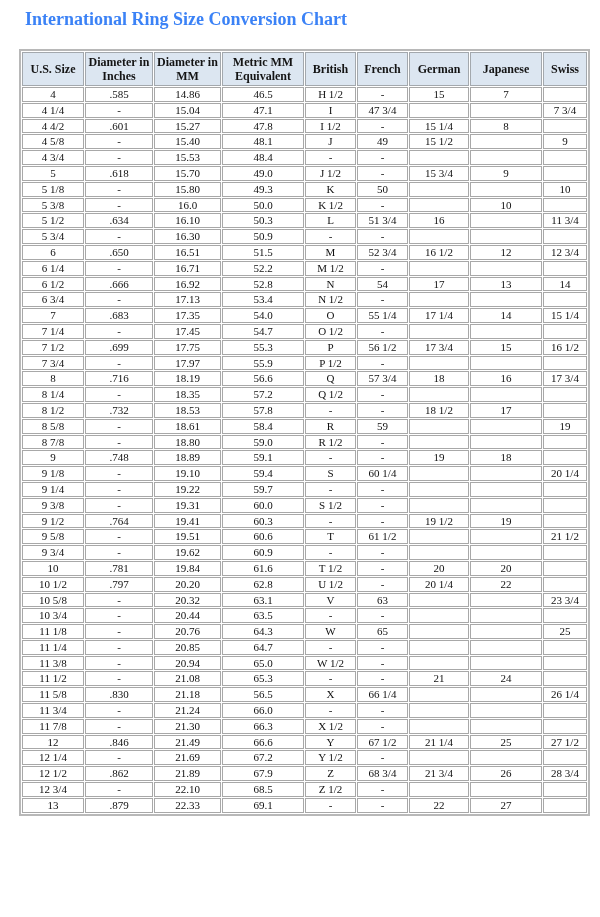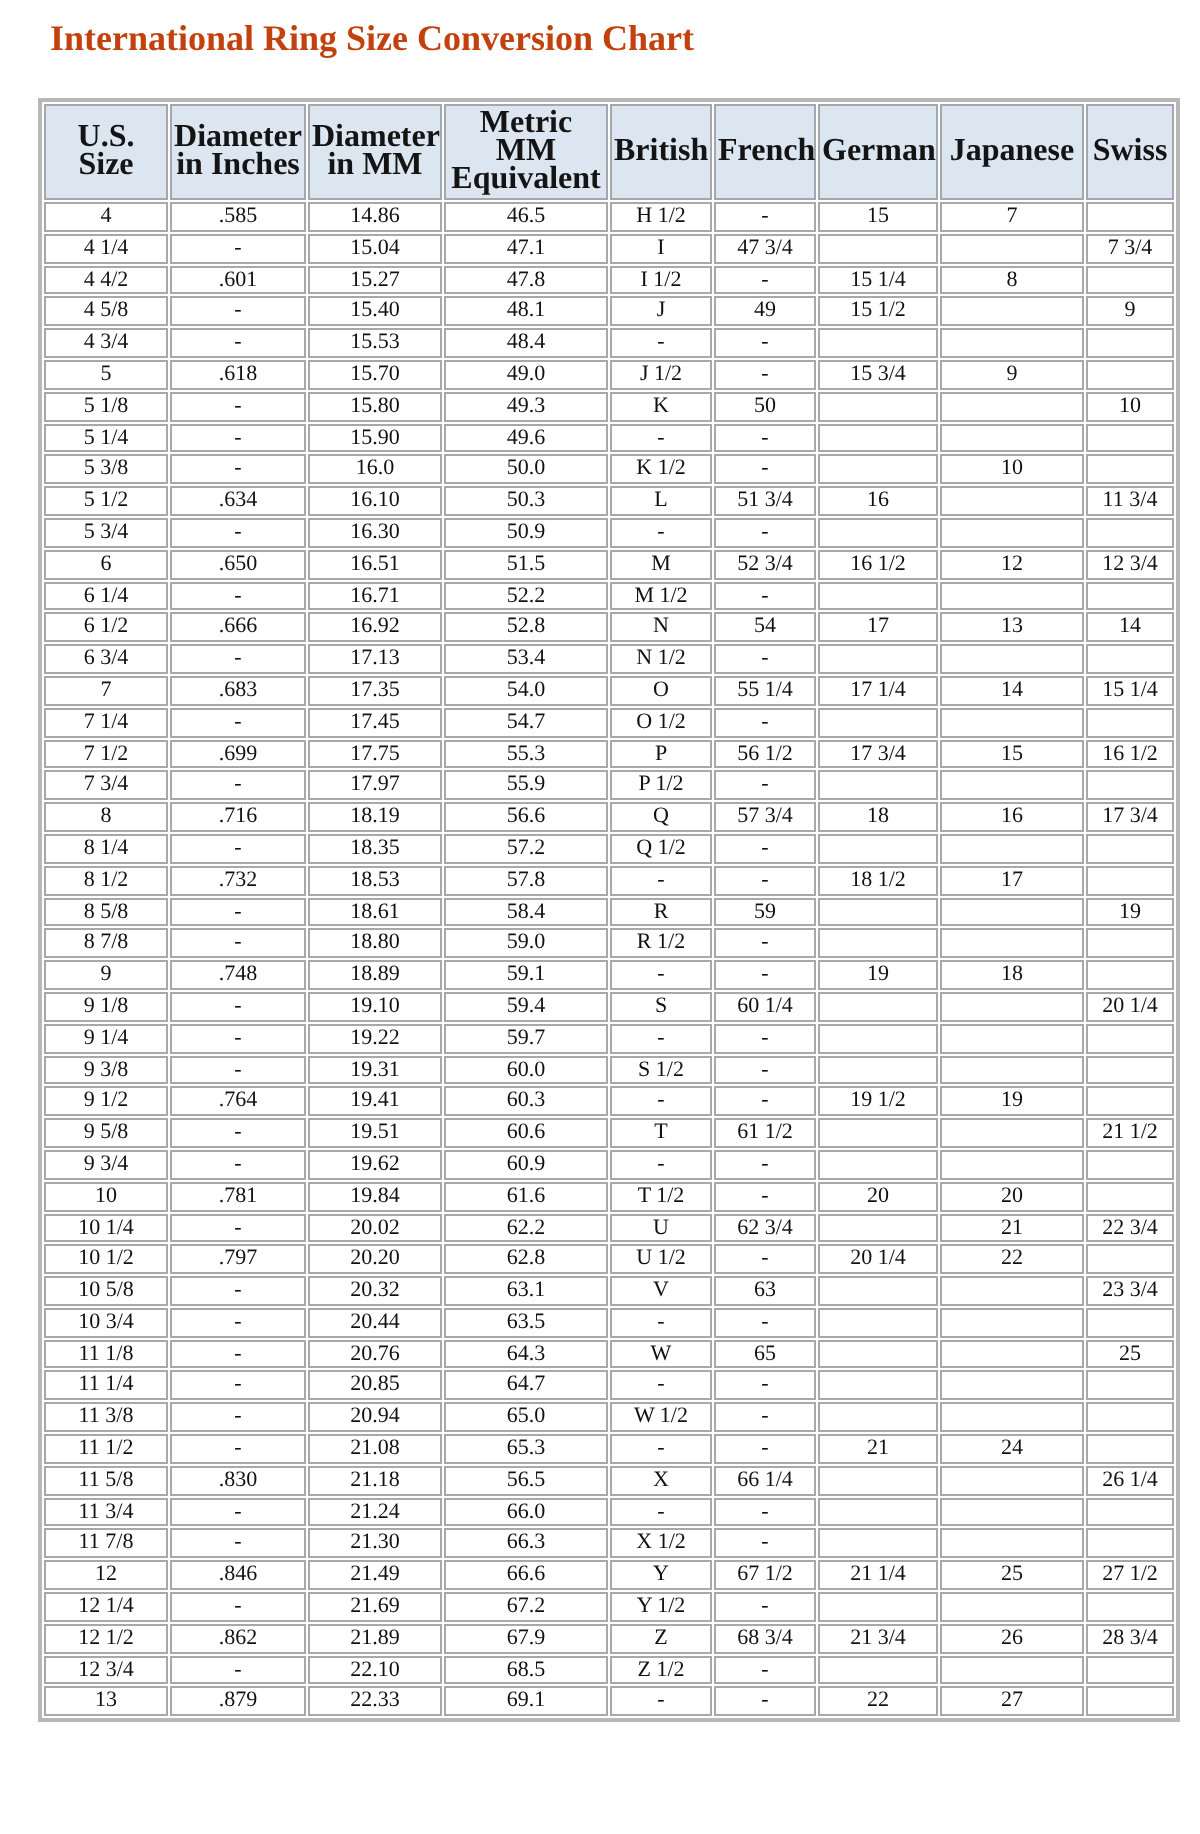--- a/index.html
+++ b/index.html
@@ -12,21 +12,21 @@
     height: 917px;
     font-family: "Liberation Serif", "DejaVu Serif", serif;
     color: #000000;
     overflow: hidden;
   }
   .page-title {
     margin: 9px 0 0 25px;
     font-size: 18px;
     line-height: 21px;
     font-weight: bold;
-    color: #c2410c;
+    color: #3b82f6;
     font-family: "Liberation Serif", "DejaVu Serif", serif;
   }
   table.ring-table {
     margin: 19px 0 0 19px;
     border-collapse: separate;
     border-spacing: 1px;
     border: 2px solid #b8b8b8;
     table-layout: fixed;
     width: 566px;
     background: #ffffff;
@@ -36,21 +36,21 @@
   table.ring-table col.c3 { width: 67px; }
   table.ring-table col.c4 { width: 82px; }
   table.ring-table col.c5 { width: 51px; }
   table.ring-table col.c6 { width: 51px; }
   table.ring-table col.c7 { width: 60px; }
   table.ring-table col.c8 { width: 72px; }
   table.ring-table col.c9 { width: 44px; }
   table.ring-table th {
     background: #dce6f1;
     border: 1px solid #a3a8ad;
-    font-size: 16px;
+    font-size: 12px;
     line-height: 14px;
     font-weight: bold;
     color: #141414;
     text-align: center;
     padding: 2px 1px;
     vertical-align: middle;
   }
   table.ring-table td {
     background: #ffffff;
     border: 1px solid #a8a8a8;
@@ -167,31 +167,20 @@
           <td>-</td>
           <td>15.80</td>
           <td>49.3</td>
           <td>K</td>
           <td>50</td>
           <td>&nbsp;</td>
           <td>&nbsp;</td>
           <td>10</td>
         </tr>
         <tr>
-          <td>5 1/4</td>
-          <td>-</td>
-          <td>15.90</td>
-          <td>49.6</td>
-          <td>-</td>
-          <td>-</td>
-          <td>&nbsp;</td>
-          <td>&nbsp;</td>
-          <td>&nbsp;</td>
-        </tr>
-        <tr>
           <td>5 3/8</td>
           <td>-</td>
           <td>16.0</td>
           <td>50.0</td>
           <td>K 1/2</td>
           <td>-</td>
           <td>&nbsp;</td>
           <td>10</td>
           <td>&nbsp;</td>
         </tr>
@@ -442,31 +431,20 @@
           <td>.781</td>
           <td>19.84</td>
           <td>61.6</td>
           <td>T 1/2</td>
           <td>-</td>
           <td>20</td>
           <td>20</td>
           <td>&nbsp;</td>
         </tr>
         <tr>
-          <td>10 1/4</td>
-          <td>-</td>
-          <td>20.02</td>
-          <td>62.2</td>
-          <td>U</td>
-          <td>62 3/4</td>
-          <td>&nbsp;</td>
-          <td>21</td>
-          <td>22 3/4</td>
-        </tr>
-        <tr>
           <td>10 1/2</td>
           <td>.797</td>
           <td>20.20</td>
           <td>62.8</td>
           <td>U 1/2</td>
           <td>-</td>
           <td>20 1/4</td>
           <td>22</td>
           <td>&nbsp;</td>
         </tr>

